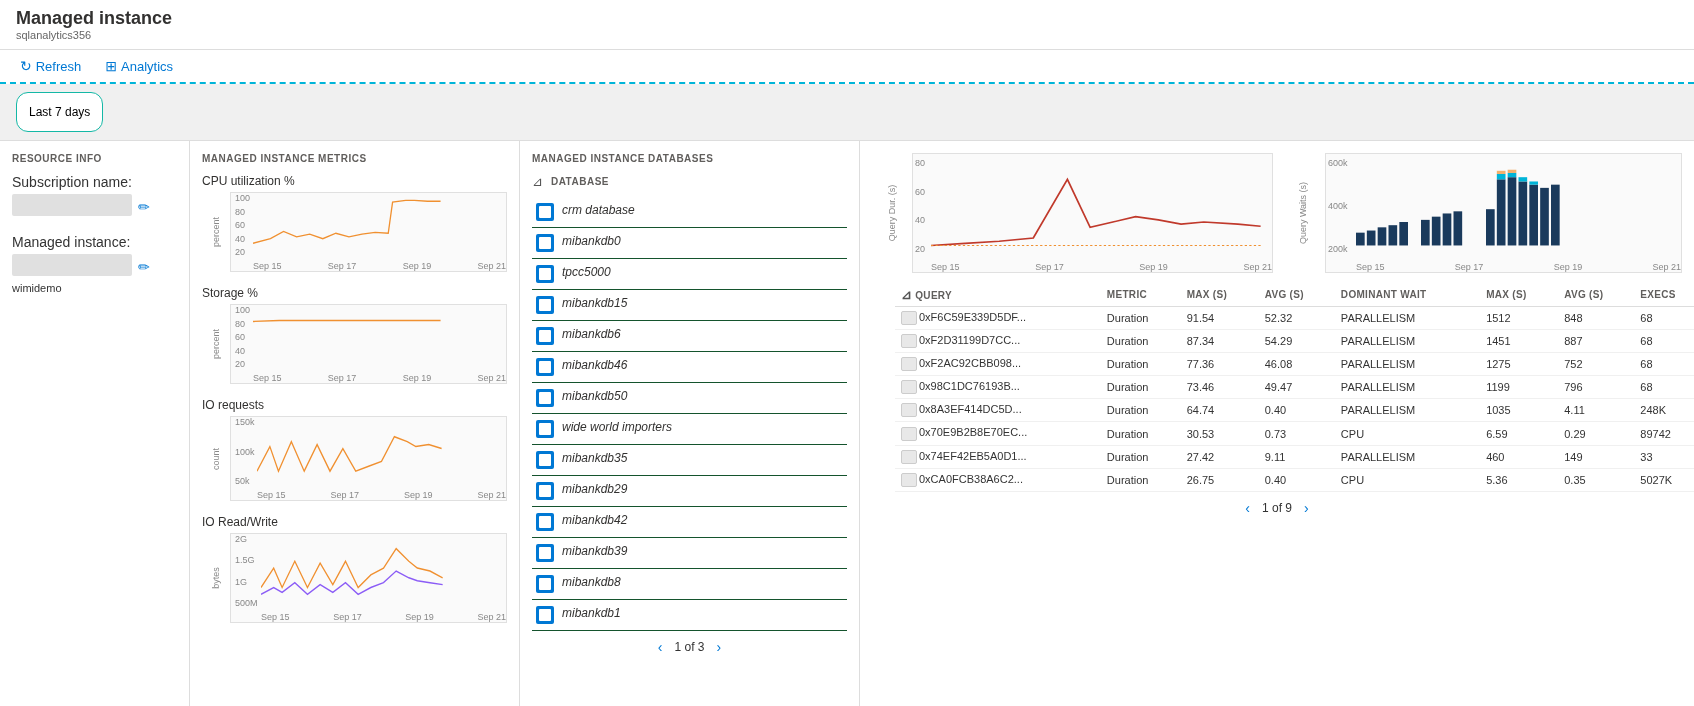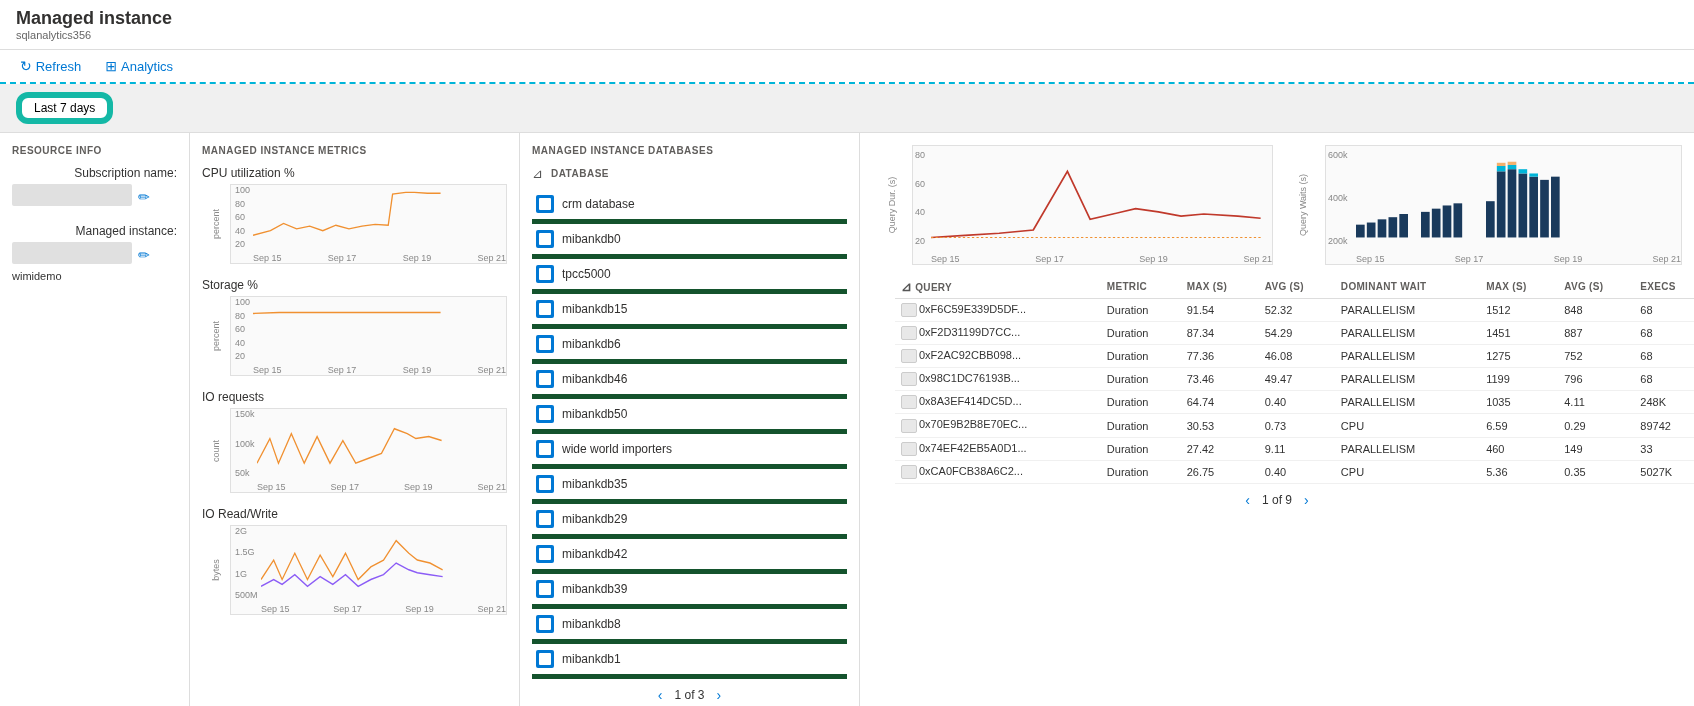--- a/index.html
+++ b/index.html
@@ -3,38 +3,38 @@
   <meta charset="utf-8">
   <style>
     * { box-sizing: border-box; margin: 0; padding: 0; }
     body { font-family: 'Segoe UI', Arial, sans-serif; font-size: 12px; background: #f5f5f5; color: #333; }
     .header { background: #fff; padding: 8px 16px; border-bottom: 1px solid #ddd; }
     .page-title { font-size: 18px; font-weight: 600; color: #323130; }
     .page-subtitle { font-size: 11px; color: #666; }
     .toolbar { background: #fff; padding: 6px 16px; border-bottom: 2px dashed #00b4d8; display: flex; align-items: center; gap: 16px; }
     .toolbar-btn { display: flex; align-items: center; gap: 4px; cursor: pointer; color: #0078d4; font-size: 13px; background: none; border: none; padding: 2px 4px; }
     .filter-bar { background: #f0f0f0; padding: 8px 16px; border-bottom: 1px solid #ddd; }
-    .filter-btn { background: #fff; border: 6px solid #14b8a6; border-radius: 12px; padding: 3px 12px; font-size: 12px; cursor: pointer; }
+    .filter-btn { background: #fff; border: 1px solid #14b8a6; border-radius: 12px; padding: 12px 12px; font-size: 12px; cursor: pointer; }
     .main-content { display: flex; height: calc(706px - 110px); overflow: hidden; }
     .section-resource { width: 190px; min-width: 190px; background: #fff; padding: 12px; border-right: 1px solid #ddd; overflow-y: auto; }
     .section-metrics { width: 330px; min-width: 330px; background: #fff; padding: 12px; border-right: 1px solid #ddd; overflow-y: auto; }
     .section-databases { width: 340px; min-width: 340px; background: #fff; padding: 12px; border-right: 1px solid #ddd; overflow-y: auto; }
     .section-queries { flex: 1; background: #fff; padding: 12px; overflow-y: auto; }
     .section-label { font-size: 10px; font-weight: 700; color: #605e5c; letter-spacing: 0.5px; margin-bottom: 10px; text-transform: uppercase; }
-    .resource-field label { font-size: 12px; color: #333; display: block; margin-bottom: 4px; text-align: right; }
+    .resource-field label { font-size: 14px; color: #333; display: block; margin-bottom: 4px; }
     .resource-value-box { background: #e0e0e0; height: 22px; width: 120px; margin-bottom: 4px; border-radius: 2px; }
     .edit-icon { display: inline-block; cursor: pointer; color: #0078d4; font-size: 14px; }
     .resource-field { margin-bottom: 14px; }
     .chart-block { margin-bottom: 14px; }
     .chart-title { font-size: 12px; color: #323130; margin-bottom: 4px; }
     .chart-area { border: 1px solid #e0e0e0; background: #fafafa; height: 90px; position: relative; overflow: hidden; }
     .db-header { display: flex; align-items: center; gap: 8px; margin-bottom: 8px; }
     .db-col-label { font-size: 10px; color: #605e5c; font-weight: 700; letter-spacing: 0.5px; }
     .db-list { list-style: none; }
-    .db-item { display: flex; align-items: center; gap: 8px; padding: 6px 4px; border-bottom: 5px solid #14532d; cursor: pointer; }
+    .db-item { display: flex; gap: 8px; padding: 6px 4px; border-bottom: 1px solid #14532d; cursor: pointer; font-style: italic; }
     .db-icon { width: 18px; height: 18px; background: #0078d4; border-radius: 2px; display: flex; align-items: center; justify-content: center; }
     .db-icon-inner { width: 12px; height: 12px; background: #fff; border-radius: 1px; }
     .db-name { font-size: 12px; color: #323130; }
     .pagination { display: flex; align-items: center; justify-content: center; gap: 8px; padding: 8px 0; font-size: 12px; color: #333; }
     .pag-btn { cursor: pointer; color: #0078d4; background: none; border: none; font-size: 14px; padding: 0 4px; }
     .queries-charts { display: flex; gap: 8px; margin-bottom: 10px; }
     .queries-table { width: 100%; border-collapse: collapse; font-size: 11px; margin-left: 23px; }
     .queries-table th { font-size: 10px; font-weight: 700; color: #605e5c; text-align: left; padding: 4px 6px; border-bottom: 1px solid #ddd; text-transform: uppercase; letter-spacing: 0.3px; white-space: nowrap; }
     .queries-table td { padding: 4px 6px; border-bottom: 1px solid #f0f0f0; white-space: nowrap; }
     .query-icon { display: inline-block; width: 16px; height: 14px; background: #e8e8e8; border: 1px solid #ccc; border-radius: 2px; vertical-align: middle; margin-right: 2px; }

